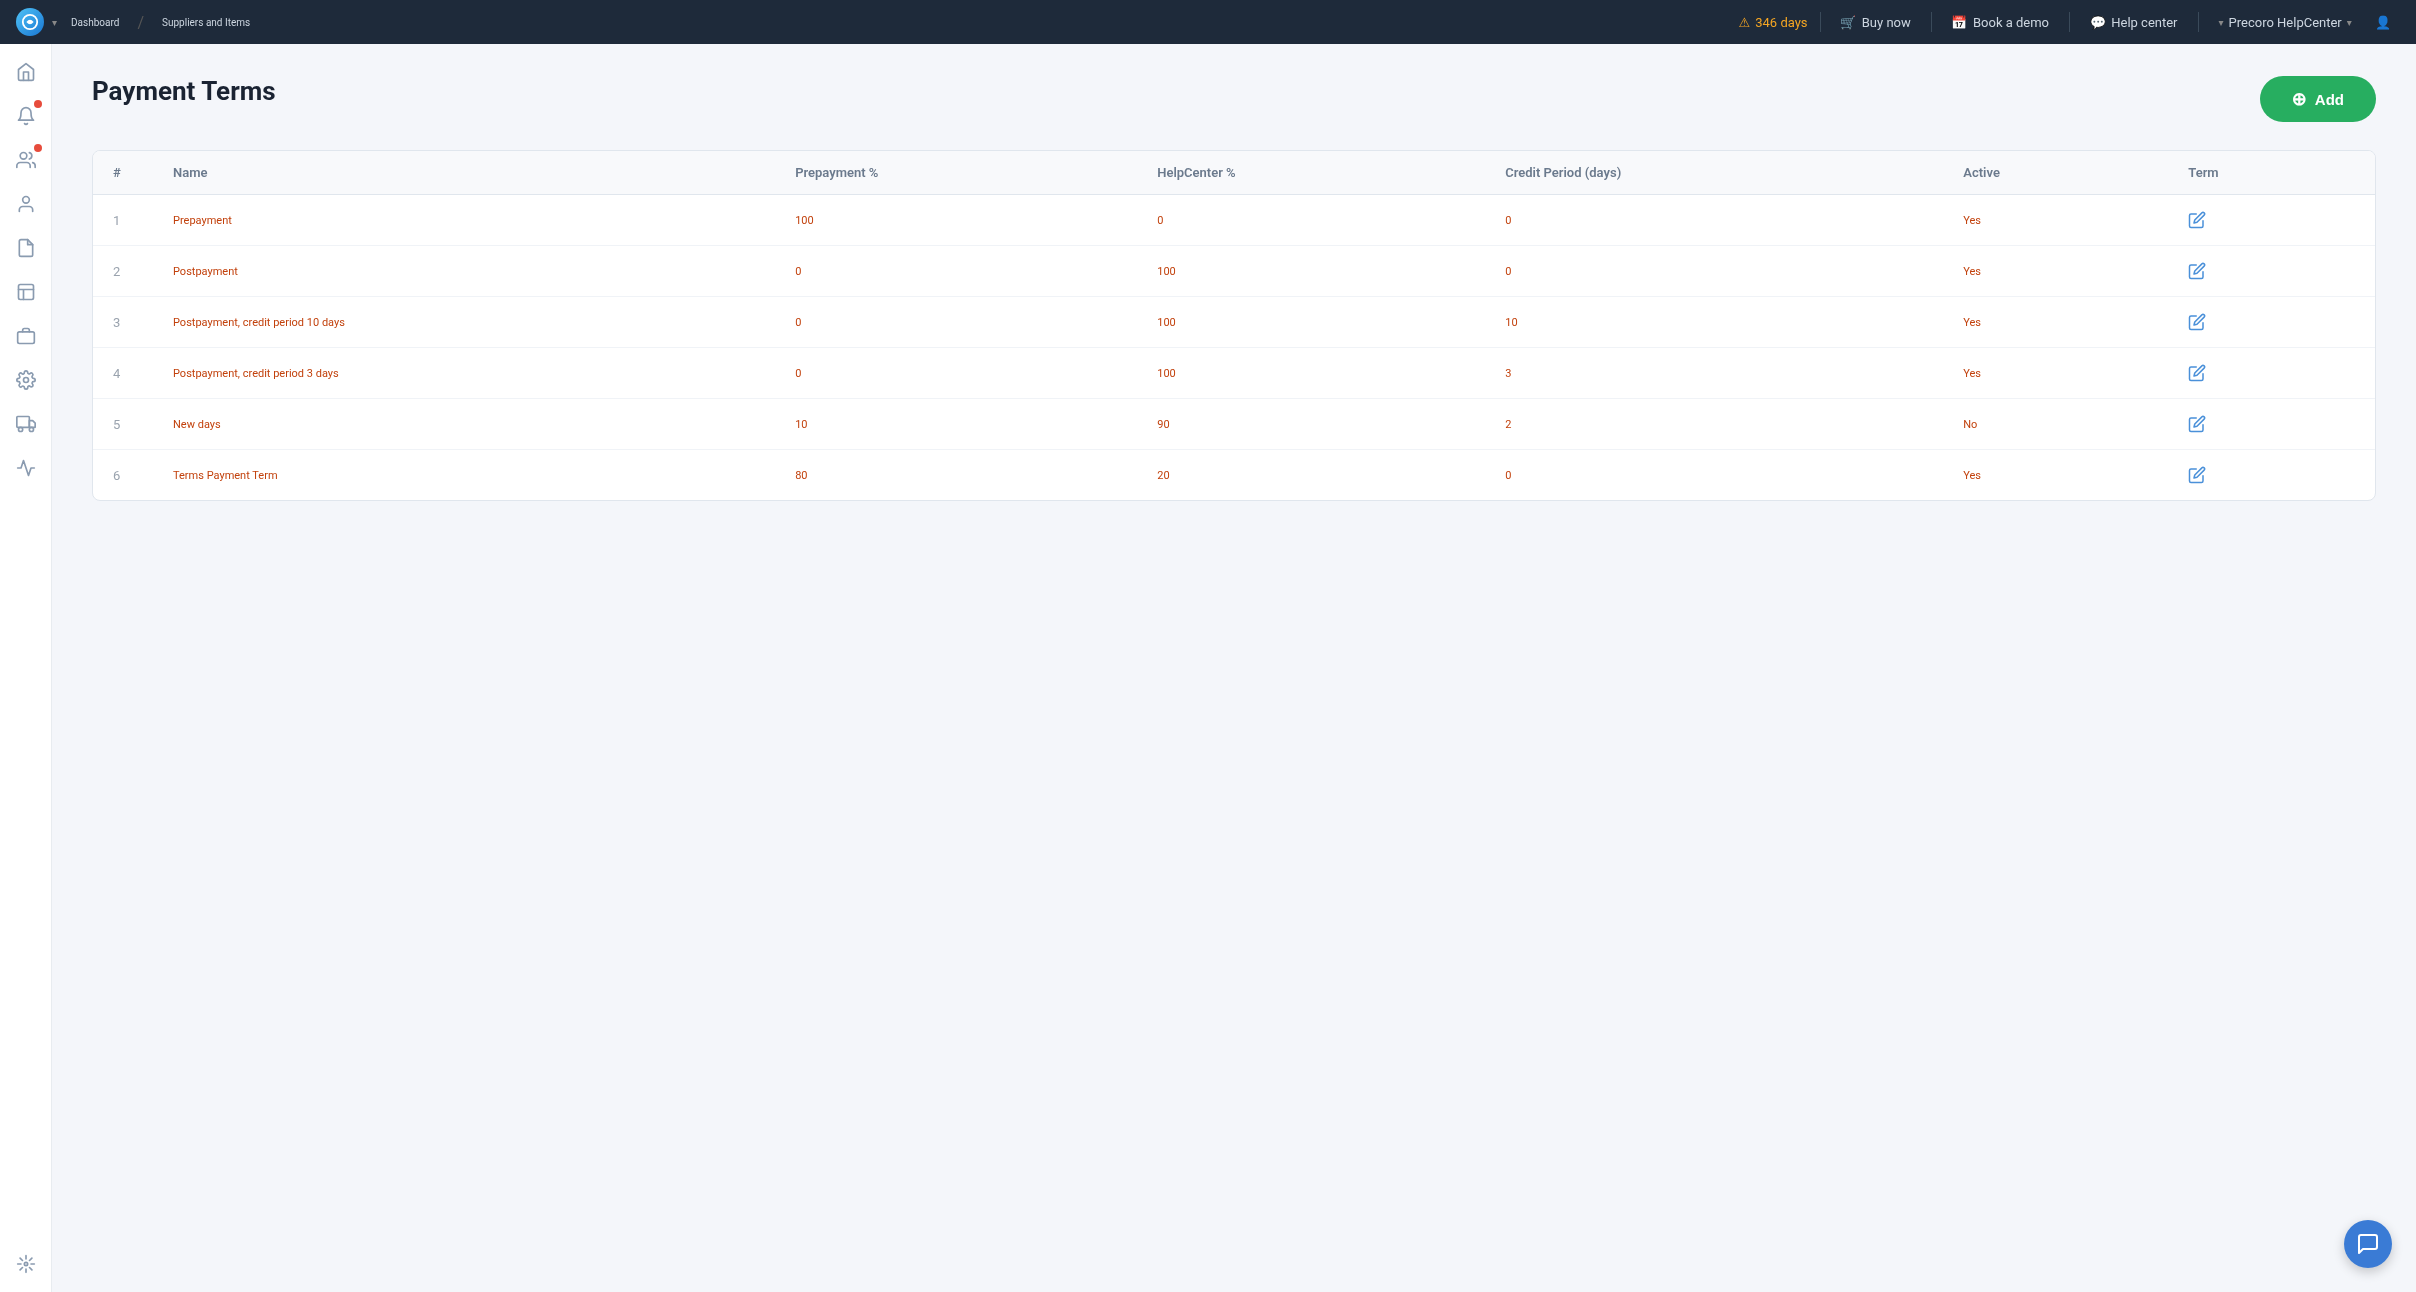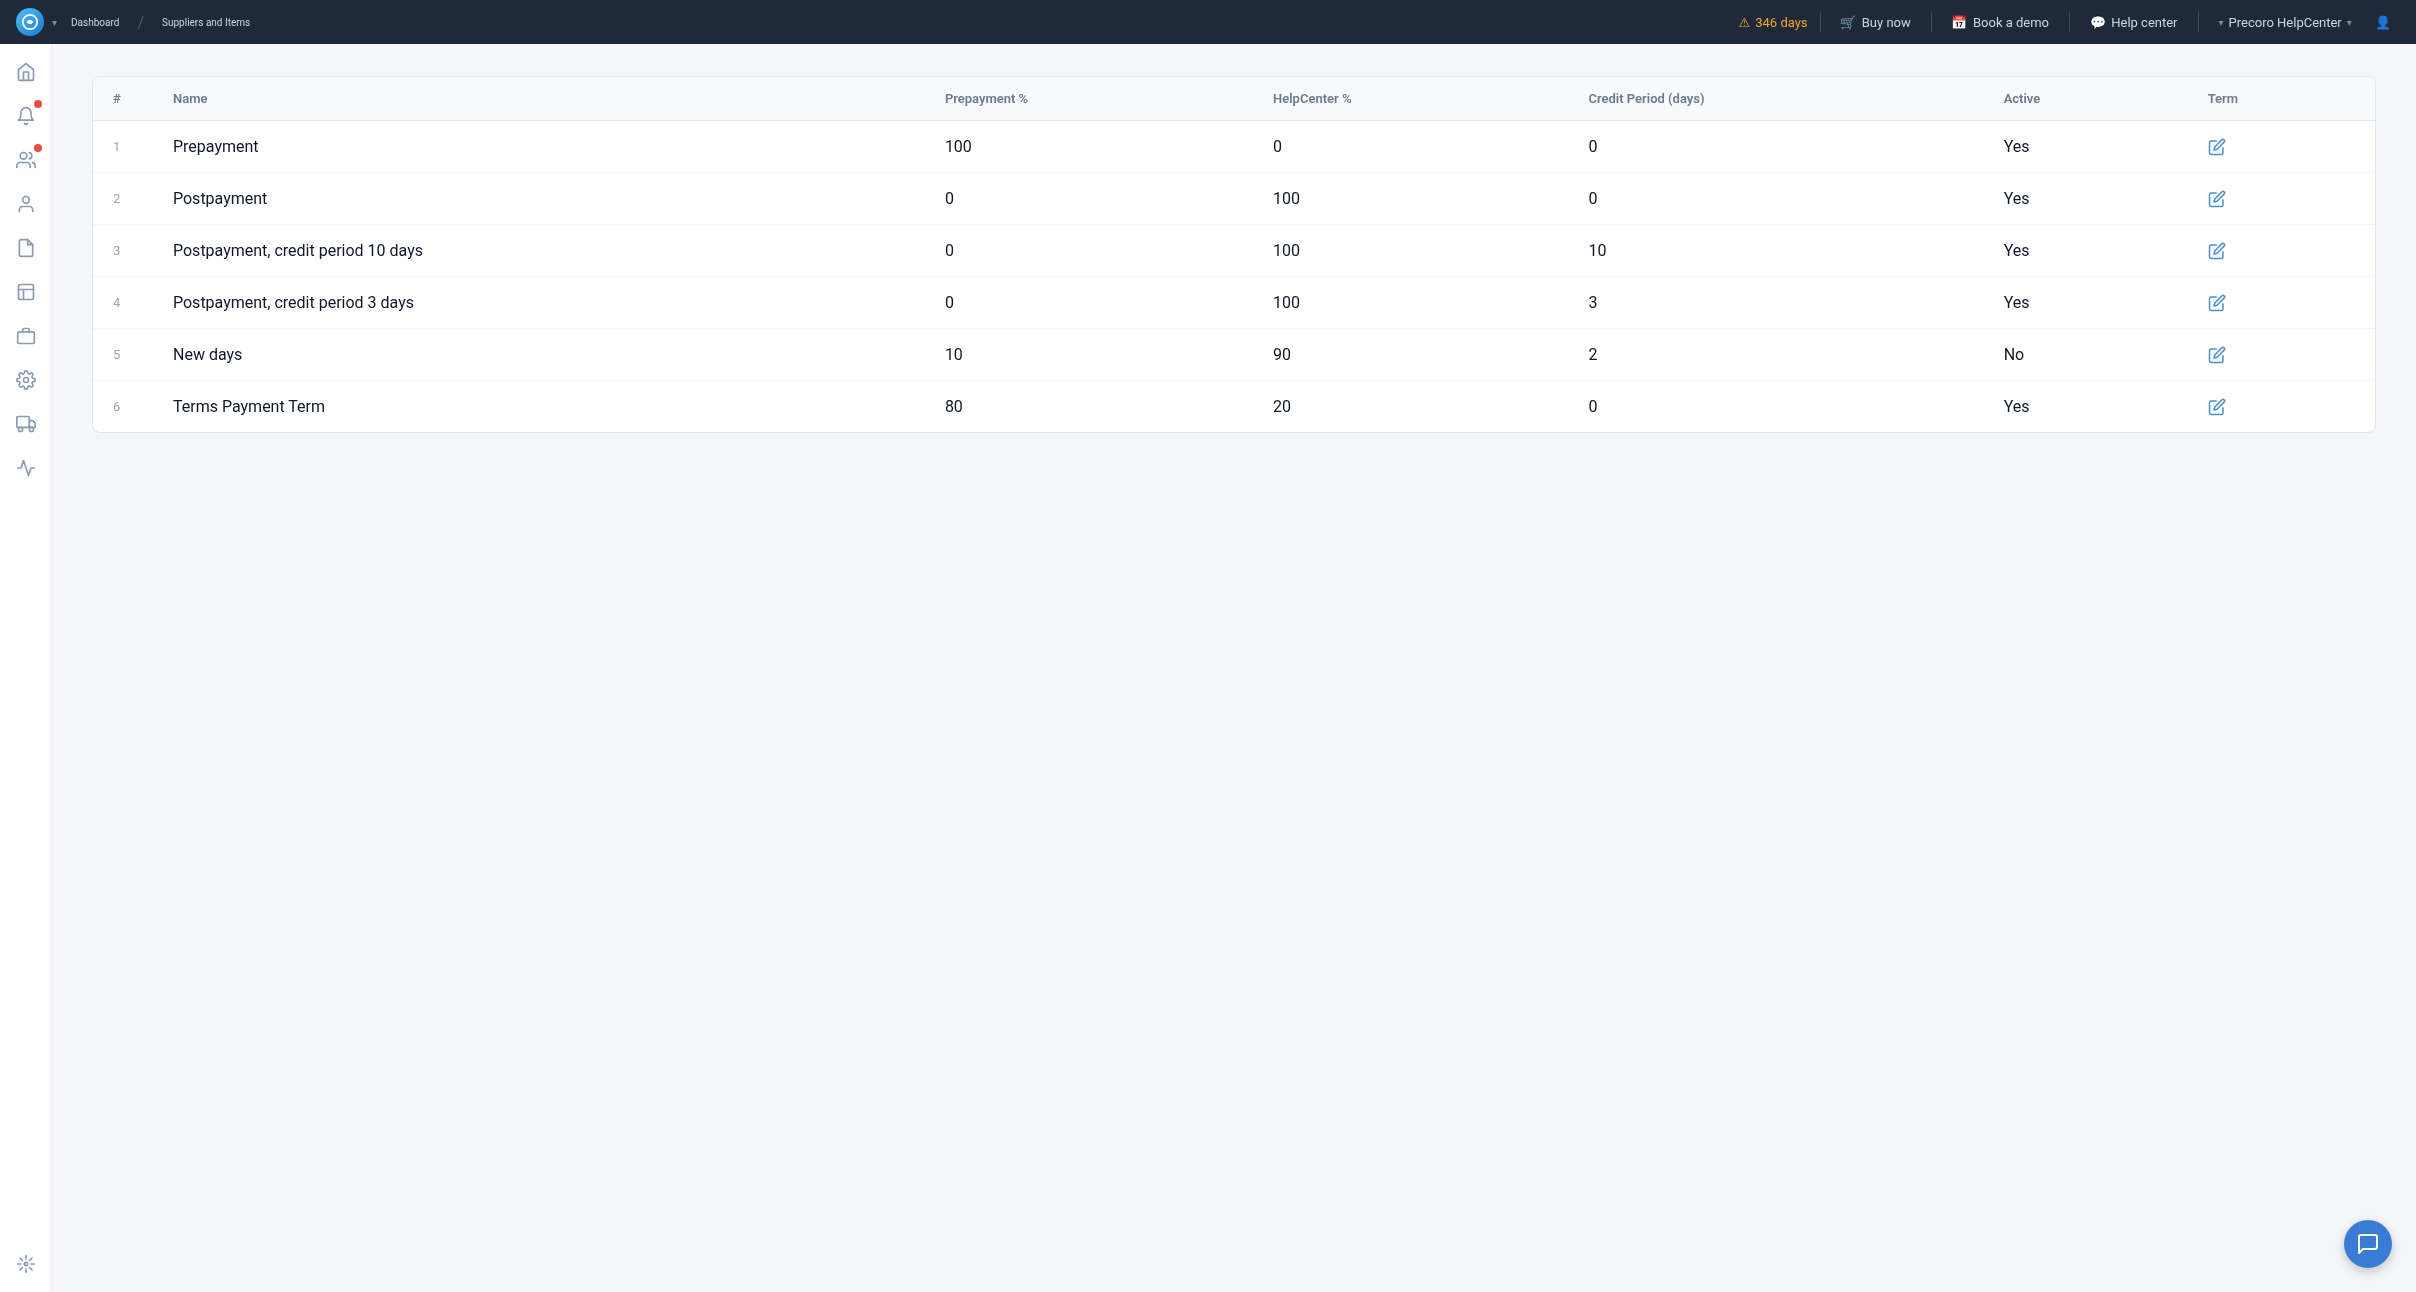--- a/index.html
+++ b/index.html
@@ -143,22 +143,22 @@
       color: #6b7a8d;
       font-size: 13px;
     }
     thead th:first-child { width: 60px; }
     tbody tr {
       border-bottom: 1px solid #f0f3f7;
     }
     tbody tr:last-child { border-bottom: none; }
     tbody td {
       padding: 16px 20px;
-      color: #0f172a;
-      font-size: 16px;
+      color: #c2410c;
+      font-size: 11px;
     }
     tbody td:first-child { color: #9aa3ae; font-size: 13px; }
     .edit-icon-btn {
       background: none;
       border: none;
       cursor: pointer;
       color: #4a90d9;
       font-size: 16px;
       display: flex; align-items: center;
     }
@@ -295,20 +295,27 @@
     </div>
     <div class="sidebar-icon sidebar-bottom">
       <svg class="icon-svg" viewBox="0 0 24 24">
           <circle cx="12" cy="12" r="2"></circle>
           <path d="M12 2v4M12 18v4M4.93 4.93l2.83 2.83M16.24 16.24l2.83 2.83M2 12h4M18 12h4M4.93 19.07l2.83-2.83M16.24 7.76l2.83-2.83"></path>
         </svg>
     </div>
   </aside>
 
   <main class="content">
+    <div class="page-header">
+      <h1 class="page-title">Payment Terms</h1>
+      <button class="add-button">
+        <span class="plus-icon">⊕</span>
+        <span>Add</span>
+      </button>
+    </div>
 
     <div class="table-container">
       <table>
         <thead>
           <tr>
             <th>#</th>
             <th>Name</th>
             <th>Prepayment %</th>
             <th>HelpCenter %</th>
             <th>Credit Period (days)</th>

